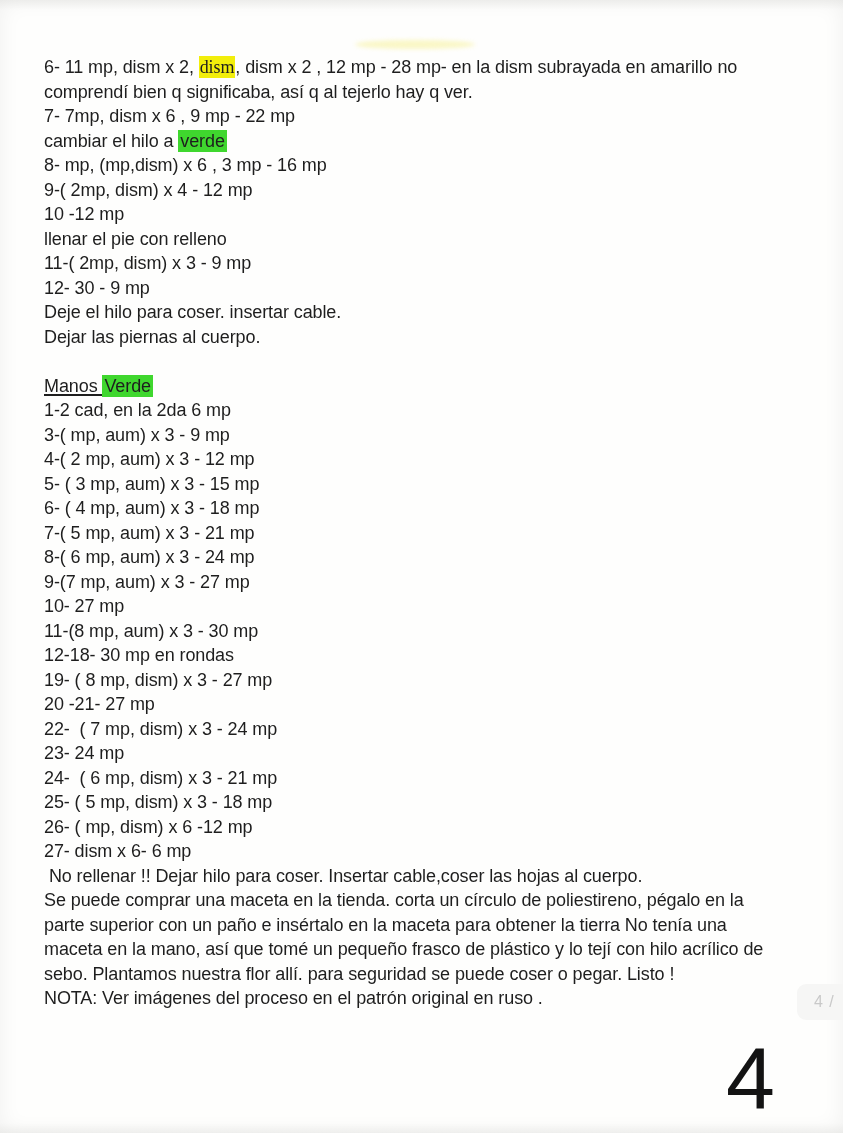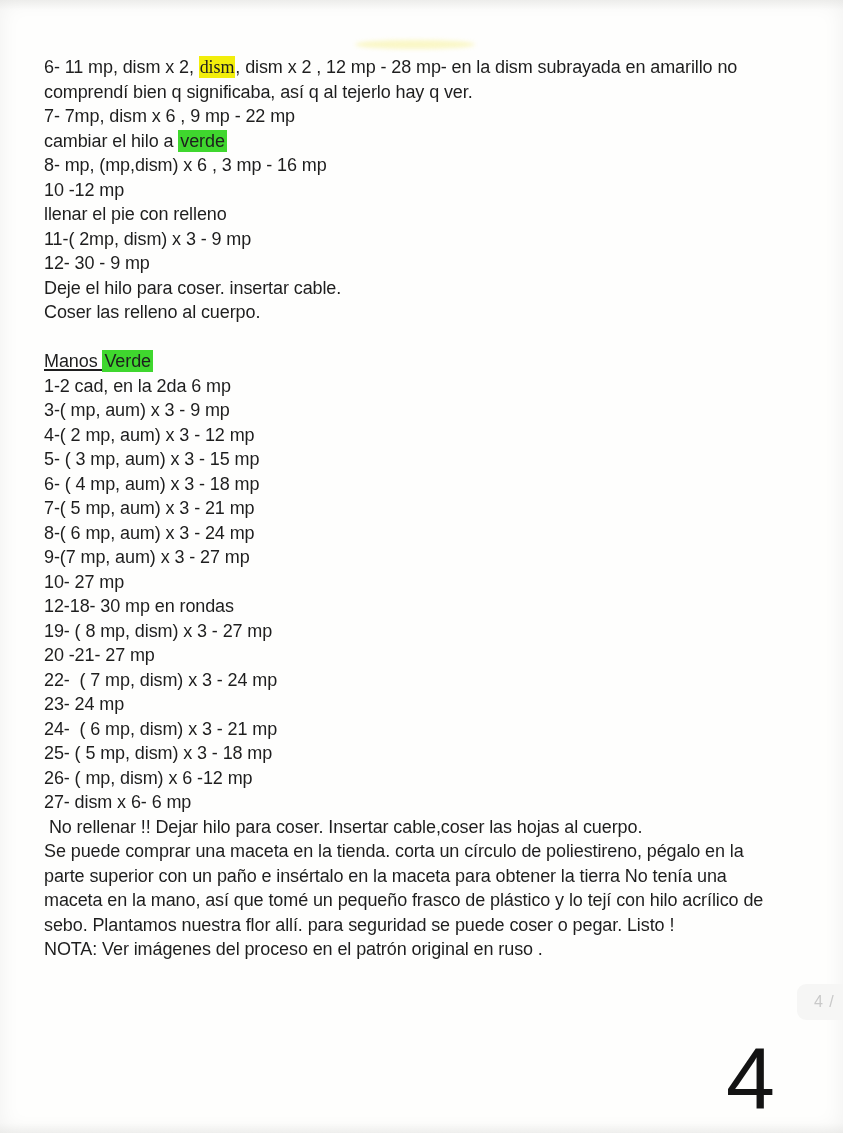--- a/index.html
+++ b/index.html
@@ -84,37 +84,39 @@
 <div class="page-edge-shade"></div>
 
 <div class="highlight-smudge"></div>
 
 <div class="content" id="content">
     <div class="line"><span>6- 11 mp, dism x 2, </span><span class="hl-yellow">dism</span><span>, dism x 2 , 12 mp - 28 mp- en la dism subrayada en amarillo no</span></div>
     <div class="line"><span>comprendí bien q significaba, así q al tejerlo hay q ver.</span></div>
     <div class="line"><span>7- 7mp, dism x 6 , 9 mp - 22 mp</span></div>
     <div class="line"><span>cambiar el hilo a </span><span class="hl-green">verde</span></div>
     <div class="line"><span>8- mp, (mp,dism) x 6 , 3 mp - 16 mp</span></div>
+    <div class="line"><span>9-( 2mp, dism) x 4 - 12 mp</span></div>
     <div class="line"><span>10 -12 mp</span></div>
     <div class="line"><span>llenar el pie con relleno</span></div>
     <div class="line"><span>11-( 2mp, dism) x 3 - 9 mp</span></div>
     <div class="line"><span>12- 30 - 9 mp</span></div>
     <div class="line"><span>Deje el hilo para coser. insertar cable.</span></div>
-    <div class="line"><span>Coser las relleno al cuerpo.</span></div>
+    <div class="line"><span>Dejar las piernas al cuerpo.</span></div>
     <div class="line">&nbsp;</div>
     <div class="line heading"><span class="seg-bold seg-underline">Manos </span><span class="hl-green seg-bold">Verde</span></div>
     <div class="line"><span>1-2 cad, en la 2da 6 mp</span></div>
     <div class="line"><span>3-( mp, aum) x 3 - 9 mp</span></div>
     <div class="line"><span>4-( 2 mp, aum) x 3 - 12 mp</span></div>
     <div class="line"><span>5- ( 3 mp, aum) x 3 - 15 mp</span></div>
     <div class="line"><span>6- ( 4 mp, aum) x 3 - 18 mp</span></div>
     <div class="line"><span>7-( 5 mp, aum) x 3 - 21 mp</span></div>
     <div class="line"><span>8-( 6 mp, aum) x 3 - 24 mp</span></div>
     <div class="line"><span>9-(7 mp, aum) x 3 - 27 mp</span></div>
     <div class="line"><span>10- 27 mp</span></div>
+    <div class="line"><span>11-(8 mp, aum) x 3 - 30 mp</span></div>
     <div class="line"><span>12-18- 30 mp en rondas</span></div>
     <div class="line"><span>19- ( 8 mp, dism) x 3 - 27 mp</span></div>
     <div class="line"><span>20 -21- 27 mp</span></div>
     <div class="line"><span>22-  ( 7 mp, dism) x 3 - 24 mp</span></div>
     <div class="line"><span>23- 24 mp</span></div>
     <div class="line"><span>24-  ( 6 mp, dism) x 3 - 21 mp</span></div>
     <div class="line"><span>25- ( 5 mp, dism) x 3 - 18 mp</span></div>
     <div class="line"><span>26- ( mp, dism) x 6 -12 mp</span></div>
     <div class="line"><span>27- dism x 6- 6 mp</span></div>
     <div class="line"><span> No rellenar !! Dejar hilo para coser. Insertar cable,coser las hojas al cuerpo.</span></div>

